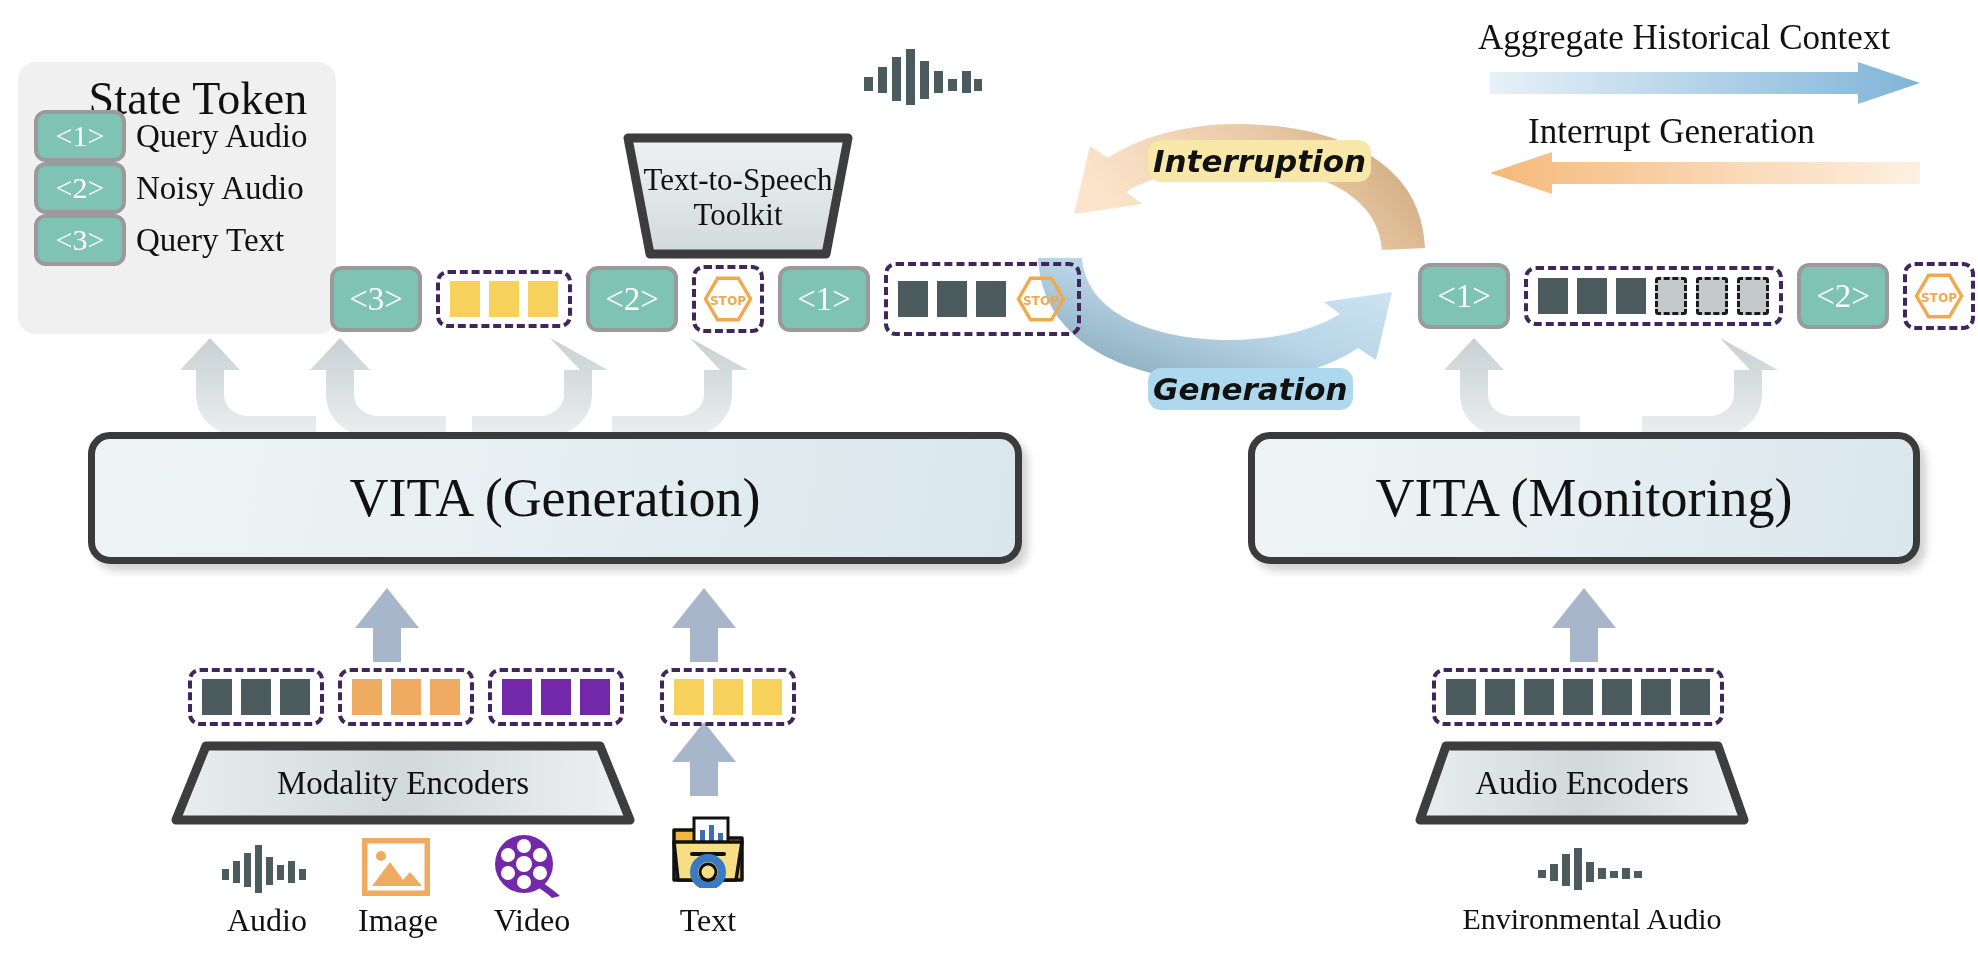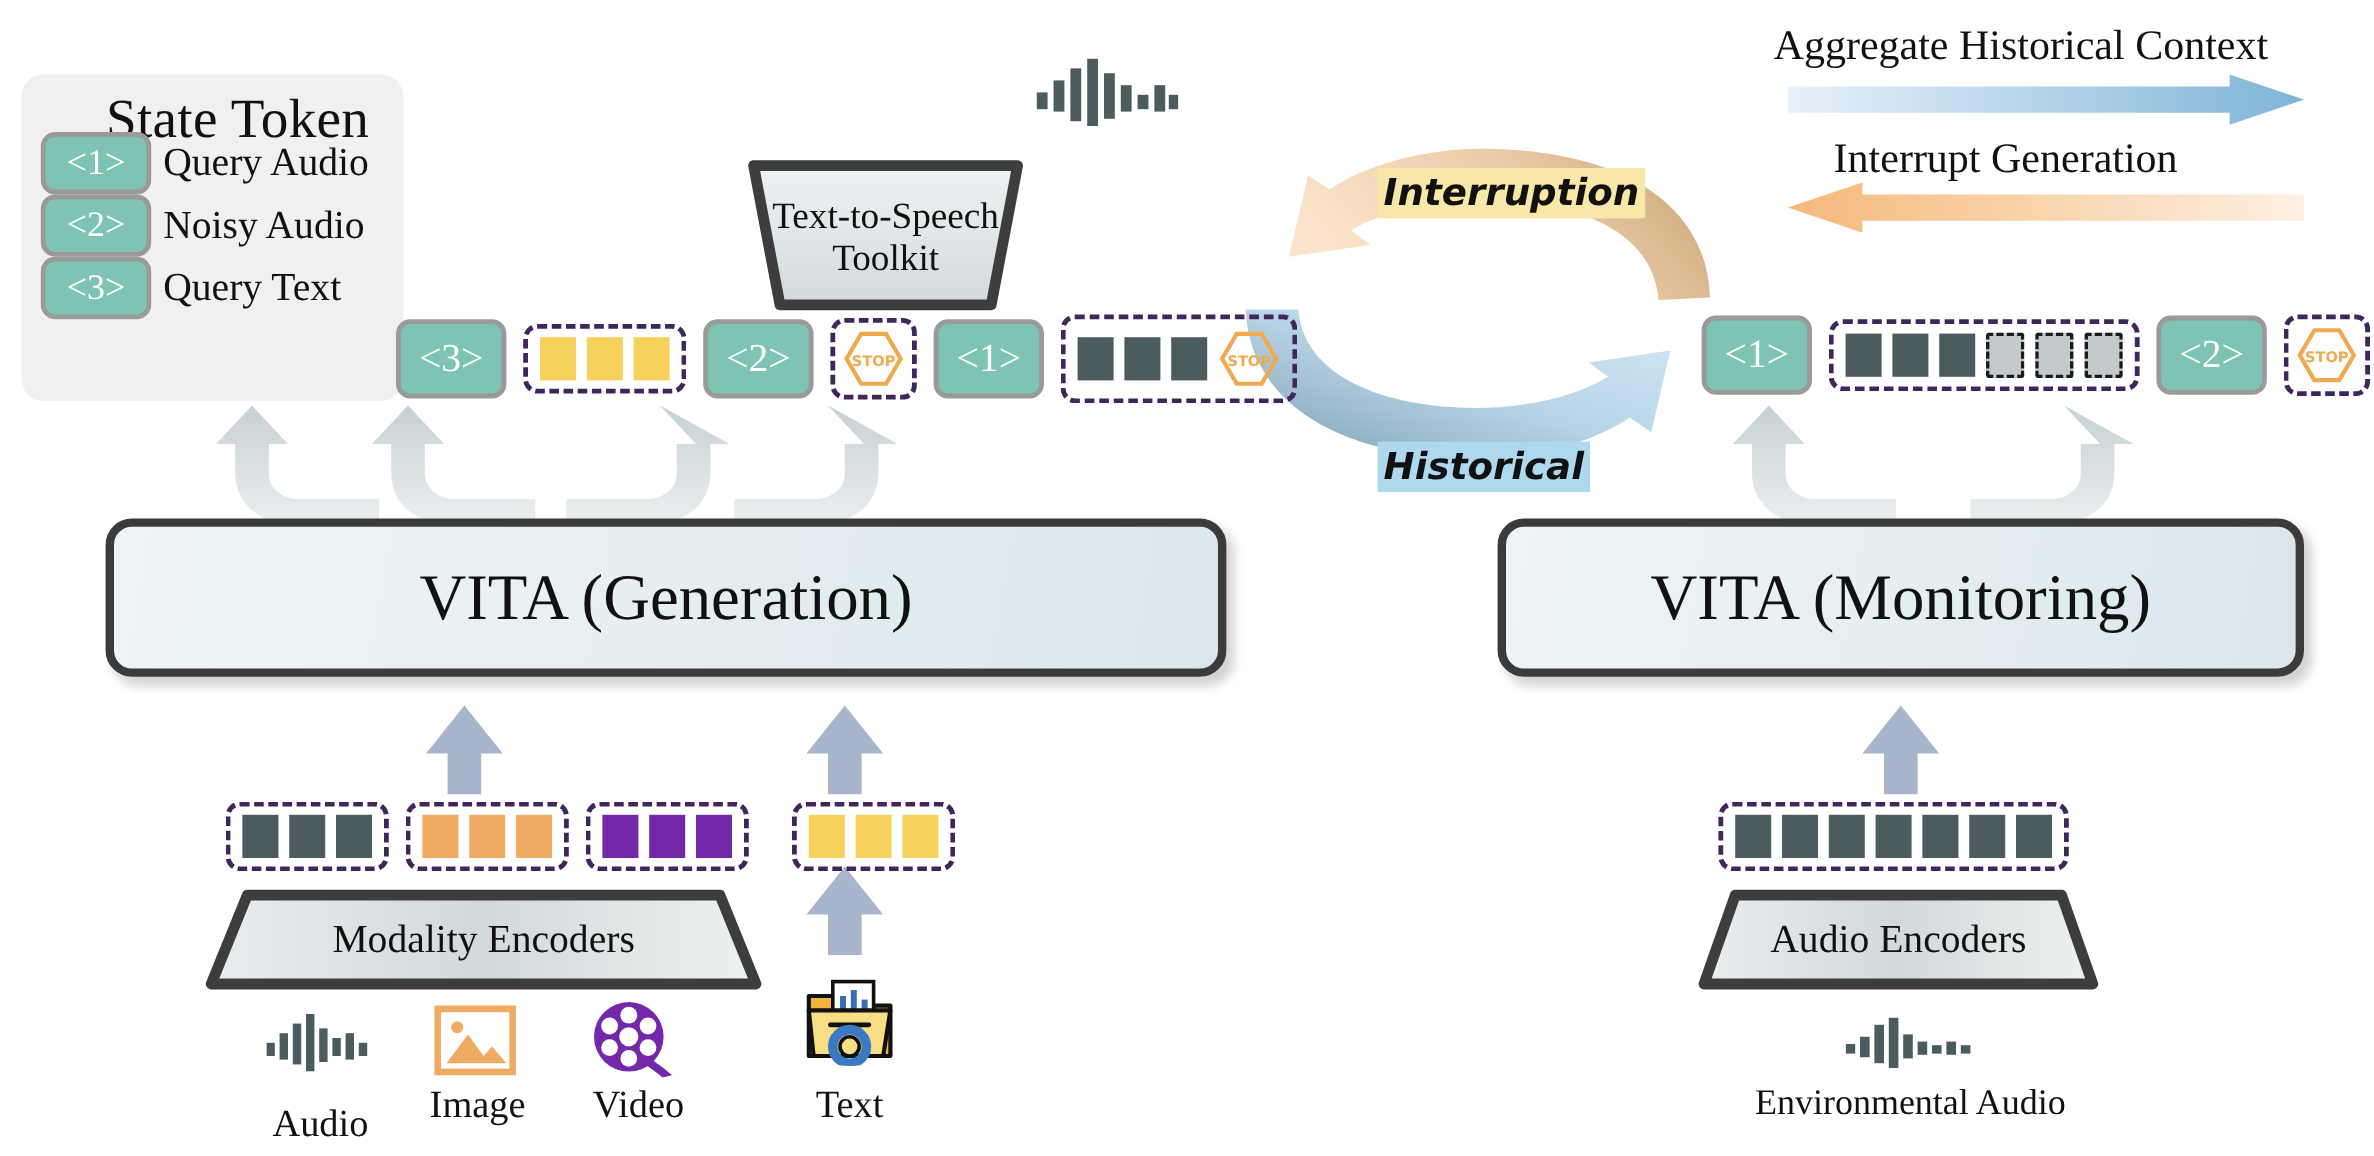--- a/index.html
+++ b/index.html
@@ -121,20 +121,21 @@
 
   
   .hl {
     position: absolute;
     font-family: "DejaVu Sans", sans-serif;
     font-style: italic;
     font-weight: 700;
     font-size: 31px;
     padding: 3px 5px;
     white-space: nowrap;
+    border-radius: 13px;
   }
   #lbl-interruption { background: #f7e7a8; left: 1148px; top: 140px; }
   #lbl-aggregation  { background: #aed8ee; left: 1148px; top: 368px; }
 
   
   .legend-caption {
     position: absolute;
     font-size: 35px;
     white-space: nowrap;
   }
@@ -232,21 +233,21 @@
         <stop offset="1" stop-color="#d4e9f7"></stop>
       </linearGradient>
     </defs>
 
     <path d="M395,130 C392,42 305,6 205,6 C160,6 110,18 78,40 L60,28 L44,96 L112,86 L96,74 C122,58 162,48 205,48 C282,48 348,74 352,132 Z" fill="url(#gInterrupt)"></path>
 
     <path d="M8,140 C12,226 100,264 200,264 C246,264 296,252 328,230 L346,242 L362,174 L294,184 L310,196 C284,212 244,222 200,222 C124,222 56,196 52,140 Z" fill="url(#gAggregate)"></path>
   </svg>
 
   <div class="hl" id="lbl-interruption">Interruption</div>
-  <div class="hl" id="lbl-aggregation">Historical</div>
+  <div class="hl" id="lbl-aggregation">Generation</div>
 
   <div class="abs" style="left:330px; top:262px; display:flex; align-items:center; gap:14px;">
 
     <span class="chip seq">&lt;3&gt;</span>
 
     <span class="tokgroup">
       <span class="tok yellow"></span>
       <span class="tok yellow"></span>
       <span class="tok yellow"></span>
     </span>
@@ -381,21 +382,21 @@
       <rect x="0" y="24" width="7" height="11"></rect>
       <rect x="11" y="16" width="7" height="22"></rect>
       <rect x="22" y="8" width="7" height="34"></rect>
       <rect x="33" y="0" width="7" height="48"></rect>
       <rect x="44" y="12" width="7" height="28"></rect>
       <rect x="55" y="20" width="7" height="15"></rect>
       <rect x="66" y="16" width="7" height="22"></rect>
       <rect x="77" y="24" width="7" height="11"></rect>
     </g>
   </svg>
-  <div class="modcap" style="left:182px; top:902px; width:170px;margin-top:16px;">Audio</div>
+  <div class="modcap" style="left:182px; top:902px; width:170px;">Audio</div>
 
   <svg class="abs" style="left:362px; top:838px;" width="68" height="58">
     <rect x="2" y="2" width="64" height="54" fill="none" stroke="#f0ab63" stroke-width="7"></rect>
     <circle cx="19" cy="18" r="5" fill="#f0ab63"></circle>
     <path d="M10,48 L28,24 L41,42 L48,34 L60,48 Z" fill="#f0ab63"></path>
   </svg>
   <div class="modcap" style="left:318px; top:902px; width:160px;">Image</div>
 
   <svg class="abs" style="left:492px; top:834px;" width="70" height="64">
     <circle cx="32" cy="30" r="29" fill="#7228a8"></circle>

